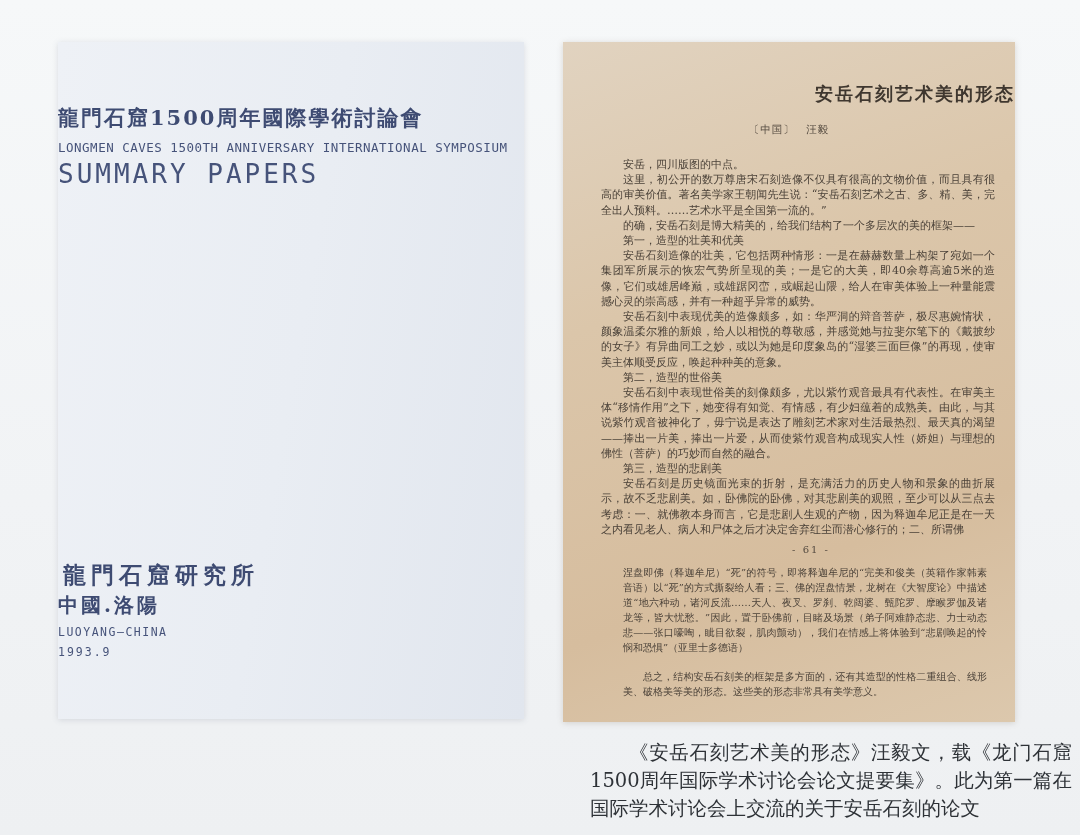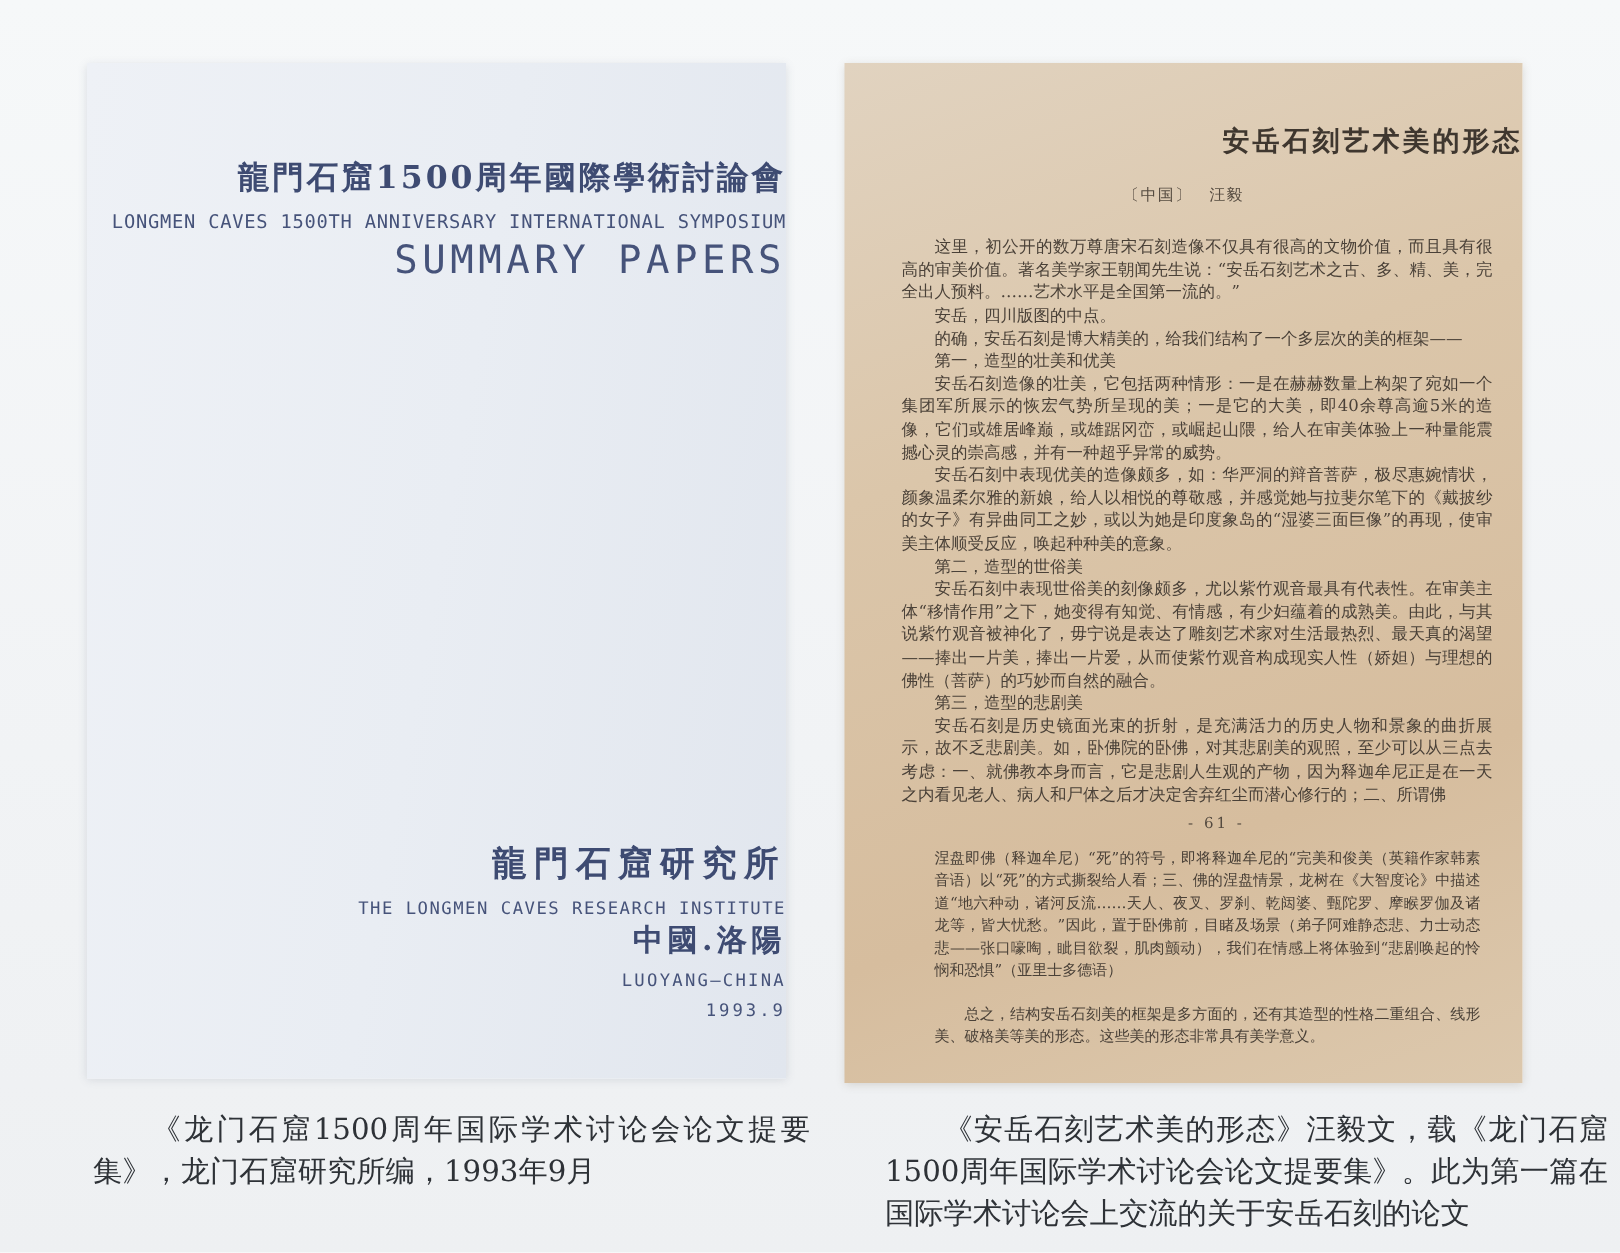--- a/index.html
+++ b/index.html
@@ -8,21 +8,21 @@
     background:linear-gradient(180deg,#f6f8f9 0%,#f1f3f5 60%,#eef0f2 100%);
     font-family:"DejaVu Serif","Liberation Serif",serif;
   }
   .photo{position:absolute;inset:0;}
 
   
   .left-page{
     position:absolute;left:58px;top:42px;width:466px;height:677px;
     background:linear-gradient(100deg,#eef1f6 0%,#e9edf3 50%,#e1e6ee 100%);
     box-shadow:0 1px 6px rgba(90,100,120,.18);
-    color:#3e4b72;text-align:right;
+    color:#3e4b72;text-align:left;
   }
   .lp-title{margin-top:62px;font-size:21px;letter-spacing:2px;font-weight:600;}
   .lp-title-en{margin-top:8px;font-size:12.5px;letter-spacing:.5px;
     font-family:"DejaVu Sans Mono","Liberation Mono",monospace;color:#46537a;}
   .lp-sub{margin-top:58px;font-size:37px;letter-spacing:9px;font-weight:600;text-indent:9px;}
   .lp-sub-en{margin-top:4px;font-size:26px;letter-spacing:3px;
     font-family:"DejaVu Sans Mono","Liberation Mono",monospace;color:#46537a;}
   .lp-bottom{position:absolute;left:0;right:0;top:518px;}
   .lp-inst{font-size:23px;letter-spacing:5px;font-weight:600;text-indent:5px;}
   .lp-inst-en{margin-top:7px;font-size:11.5px;letter-spacing:1px;
@@ -63,47 +63,43 @@
 <body>
 
 <div class="photo">
 
   <div class="left-page">
     <div class="lp-title">龍門石窟1500周年國際學術討論會</div>
     <div class="lp-title-en">LONGMEN CAVES 1500TH ANNIVERSARY INTERNATIONAL SYMPOSIUM</div>
     <div class="lp-sub-en">SUMMARY PAPERS</div>
     <div class="lp-bottom">
       <div class="lp-inst">龍門石窟研究所</div>
-      <div class="lp-inst-en">THE LONGMEN CAVES RESEARCH INSTITUTE</div>
       <div class="lp-place">中國.洛陽</div>
       <div class="lp-place-en">LUOYANG—CHINA</div>
       <div class="lp-year">1993.9</div>
     </div>
   </div>
 
   <div class="right-page">
     <div class="rp-title">安岳石刻艺术美的形态</div>
     <div class="rp-byline">〔中国〕　汪毅</div>
     <div class="rp-body">
+      <p>安岳，四川版图的中点。</p>
       <p>这里，初公开的数万尊唐宋石刻造像不仅具有很高的文物价值，而且具有很高的审美价值。著名美学家王朝闻先生说：“安岳石刻艺术之古、多、精、美，完全出人预料。……艺术水平是全国第一流的。”</p>
-      <p>安岳，四川版图的中点。</p>
       <p>的确，安岳石刻是博大精美的，给我们结构了一个多层次的美的框架——</p>
       <p>第一，造型的壮美和优美</p>
       <p>安岳石刻造像的壮美，它包括两种情形：一是在赫赫数量上构架了宛如一个集团军所展示的恢宏气势所呈现的美；一是它的大美，即40余尊高逾5米的造像，它们或雄居峰巅，或雄踞冈峦，或崛起山隈，给人在审美体验上一种量能震撼心灵的崇高感，并有一种超乎异常的威势。</p>
       <p>安岳石刻中表现优美的造像颇多，如：华严洞的辩音菩萨，极尽惠婉情状，颜象温柔尔雅的新娘，给人以相悦的尊敬感，并感觉她与拉斐尔笔下的《戴披纱的女子》有异曲同工之妙，或以为她是印度象岛的“湿婆三面巨像”的再现，使审美主体顺受反应，唤起种种美的意象。</p>
       <p>第二，造型的世俗美</p>
       <p>安岳石刻中表现世俗美的刻像颇多，尤以紫竹观音最具有代表性。在审美主体“移情作用”之下，她变得有知觉、有情感，有少妇蕴着的成熟美。由此，与其说紫竹观音被神化了，毋宁说是表达了雕刻艺术家对生活最热烈、最天真的渴望——捧出一片美，捧出一片爱，从而使紫竹观音构成现实人性（娇妲）与理想的佛性（菩萨）的巧妙而自然的融合。</p>
       <p>第三，造型的悲剧美</p>
       <p>安岳石刻是历史镜面光束的折射，是充满活力的历史人物和景象的曲折展示，故不乏悲剧美。如，卧佛院的卧佛，对其悲剧美的观照，至少可以从三点去考虑：一、就佛教本身而言，它是悲剧人生观的产物，因为释迦牟尼正是在一天之内看见老人、病人和尸体之后才决定舍弃红尘而潜心修行的；二、所谓佛</p>
     </div>
     <div class="rp-pagenum">- 61 -</div>
     <div class="rp-note">涅盘即佛（释迦牟尼）“死”的符号，即将释迦牟尼的“完美和俊美（英籍作家韩素音语）以“死”的方式撕裂给人看；三、佛的涅盘情景，龙树在《大智度论》中描述道“地六种动，诸河反流……天人、夜叉、罗刹、乾闼婆、甄陀罗、摩睺罗伽及诸龙等，皆大忧愁。”因此，置于卧佛前，目睹及场景（弟子阿难静态悲、力士动态悲——张口嚎啕，眦目欲裂，肌肉颤动），我们在情感上将体验到“悲剧唤起的怜悯和恐惧”（亚里士多德语）</div>
     <div class="rp-closing">总之，结构安岳石刻美的框架是多方面的，还有其造型的性格二重组合、线形美、破格美等美的形态。这些美的形态非常具有美学意义。</div>
   </div>
 
-  <div class="caption caption-left">
-    <p>《龙门石窟1500周年国际学术讨论会论文提要集》，龙门石窟研究所编，1993年9月</p>
-  </div>
   <div class="caption caption-right">
     <p>《安岳石刻艺术美的形态》汪毅文，载《龙门石窟1500周年国际学术讨论会论文提要集》。此为第一篇在国际学术讨论会上交流的关于安岳石刻的论文</p>
   </div>
 
 </div>
 
 </body></html>

